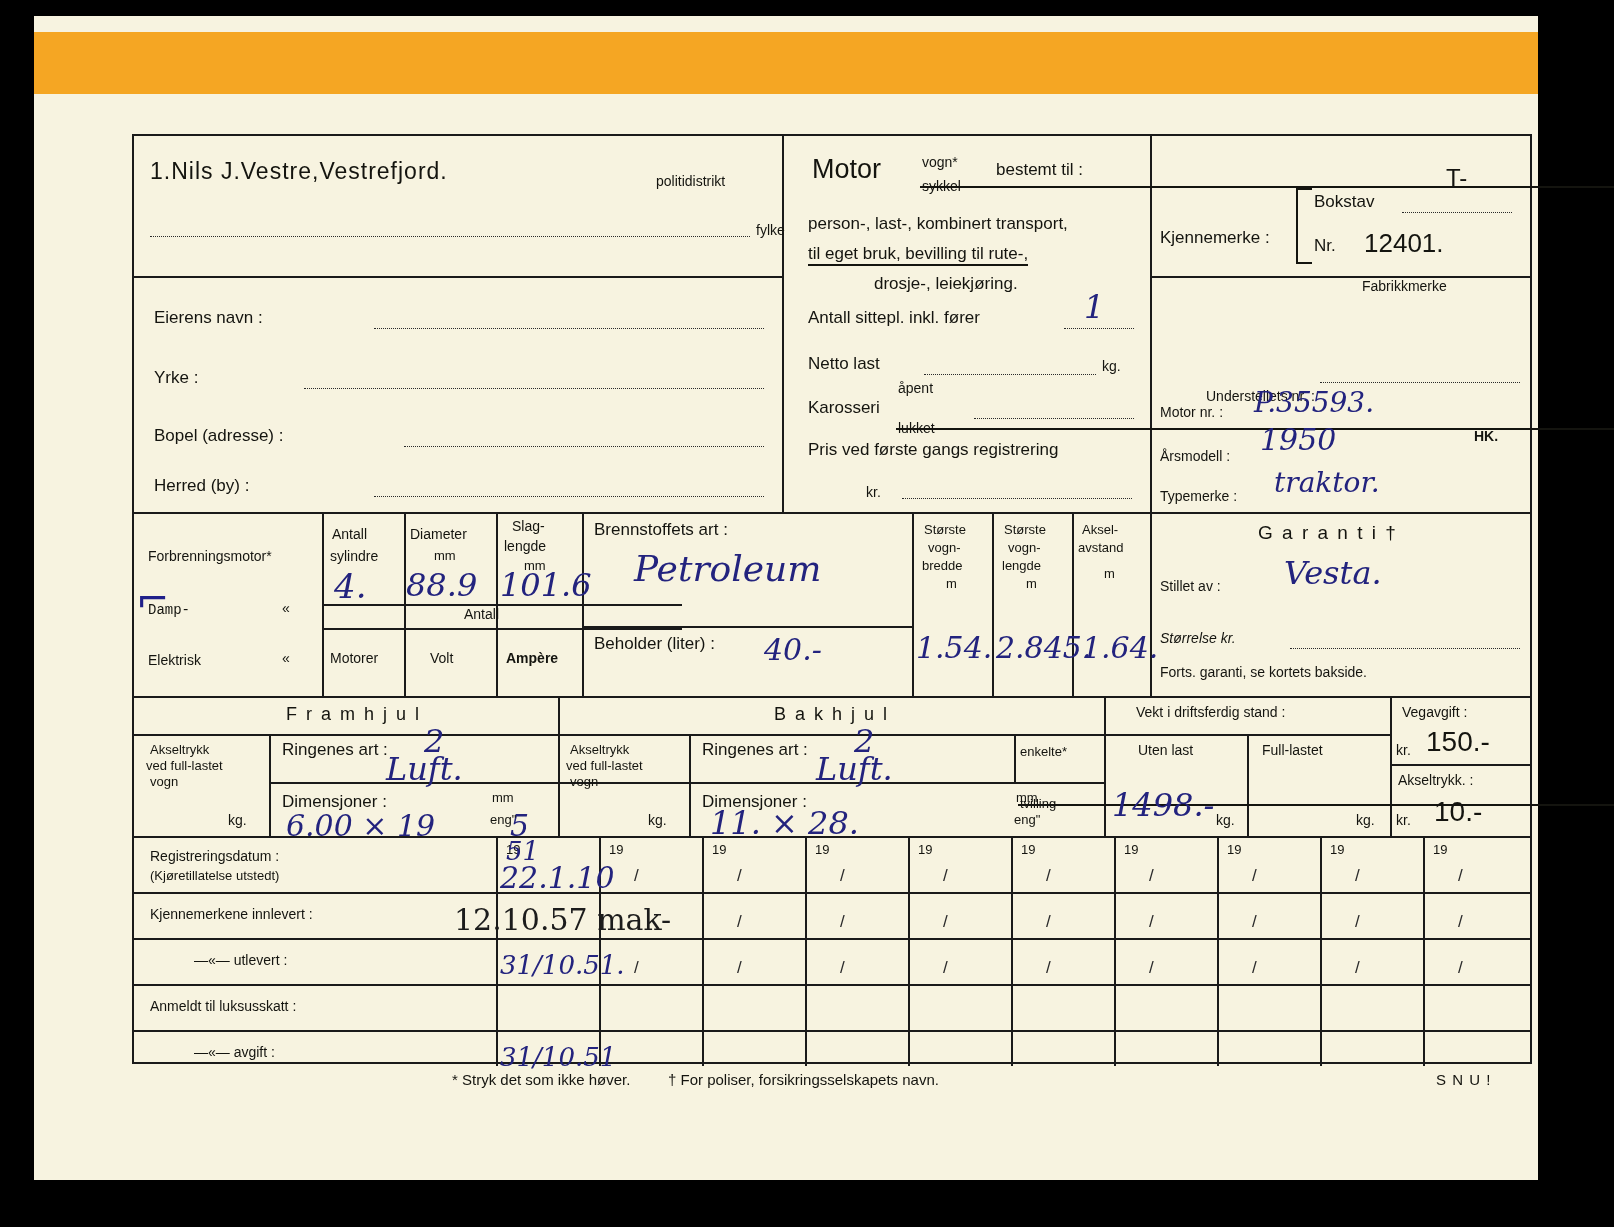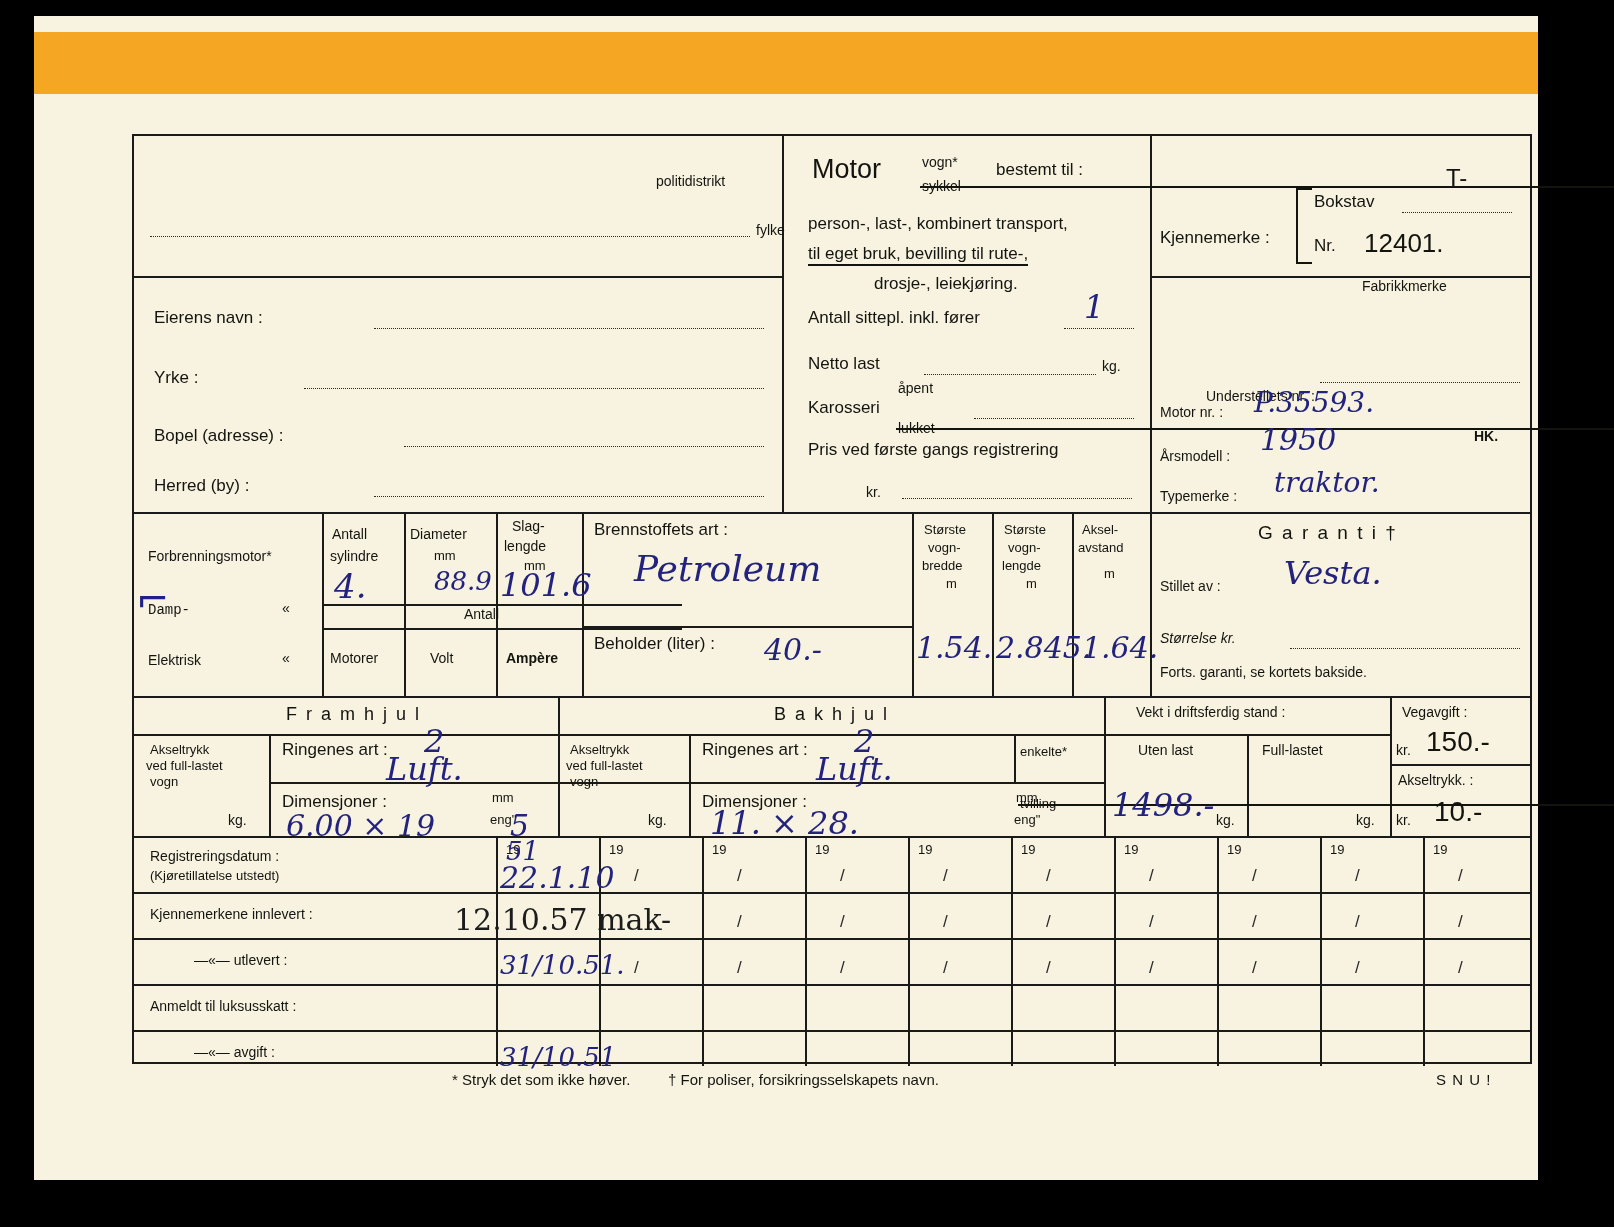--- a/index.html
+++ b/index.html
@@ -29,20 +29,21 @@
 
     <div class="frame">
 
       <div class="vline" style="left:648px;top:0;height:376px;"></div>
       <div class="vline" style="left:1016px;top:0;height:376px;"></div>
       <div class="hline" style="left:0;top:376px;width:1396px;"></div>
       <div class="hline" style="left:0;top:560px;width:1396px;"></div>
       <div class="hline" style="left:0;top:700px;width:1396px;"></div>
       <div class="hline" style="left:0;top:140px;width:648px;"></div>
 
+      <div class="lbl" style="left:16px;top:22px;font-size:23px;letter-spacing:1px;">1.Nils J.Vestre,Vestrefjord.</div>
       <div class="lbl sm" style="left:522px;top:37px;">politidistrikt</div>
       <div class="dots" style="position:absolute;left:16px;top:100px;width:600px;"></div>
       <div class="lbl sm" style="left:622px;top:86px;">fylke</div>
 
       <div class="lbl" style="left:20px;top:172px;">Eierens navn :</div>
       <div class="dots" style="position:absolute;left:240px;top:192px;width:390px;"></div>
 
       <div class="lbl" style="left:20px;top:232px;">Yrke :</div>
       <div class="dots" style="position:absolute;left:170px;top:252px;width:460px;"></div>
 
@@ -123,21 +124,21 @@
 
       <div class="lbl sm" style="left:198px;top:390px;">Antall</div>
       <div class="lbl sm" style="left:196px;top:412px;">sylindre</div>
       <div class="lbl sm" style="left:276px;top:390px;">Diameter</div>
       <div class="lbl xs" style="left:300px;top:412px;">mm</div>
       <div class="lbl sm" style="left:378px;top:382px;">Slag-</div>
       <div class="lbl sm" style="left:370px;top:402px;">lengde</div>
       <div class="lbl xs" style="left:390px;top:422px;">mm</div>
 
       <div class="hw" style="left:200px;top:430px;font-size:34px;">4.</div>
-      <div class="hw" style="left:272px;top:430px;font-size:26px;margin-left:28px;">88.9</div>
+      <div class="hw" style="left:272px;top:430px;font-size:32px;">88.9</div>
       <div class="hw" style="left:366px;top:430px;font-size:32px;">101.6</div>
 
       <div class="lbl sm" style="left:330px;top:470px;">Antall</div>
       <div class="lbl sm" style="left:196px;top:514px;">Motorer</div>
       <div class="lbl sm" style="left:296px;top:514px;">Volt</div>
       <div class="lbl sm" style="left:372px;top:514px;font-weight:bold;">Ampère</div>
 
       <div class="lbl" style="left:460px;top:384px;">Brennstoffets art :</div>
       <div class="hw" style="left:500px;top:412px;font-size:36px;">Petroleum</div>
       <div class="lbl" style="left:460px;top:498px;">Beholder (liter) :</div>

